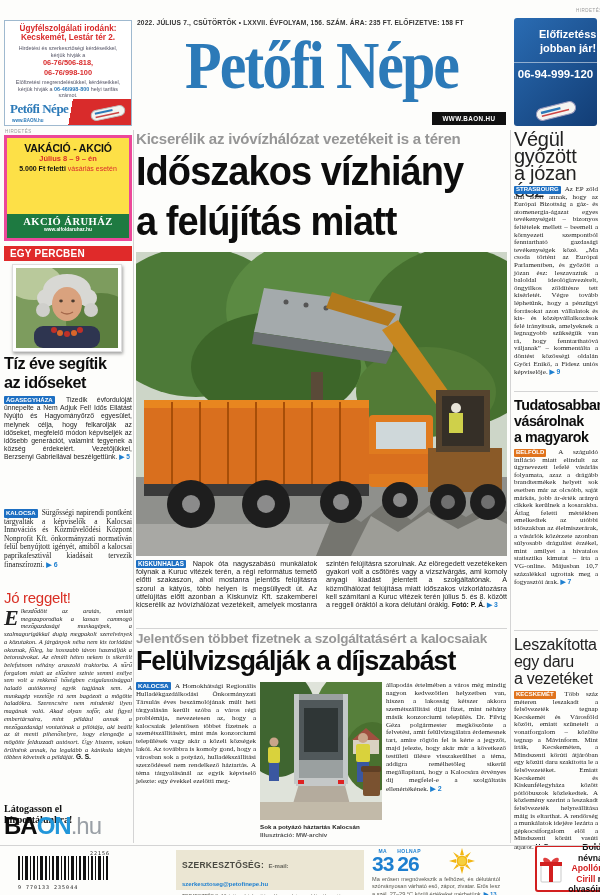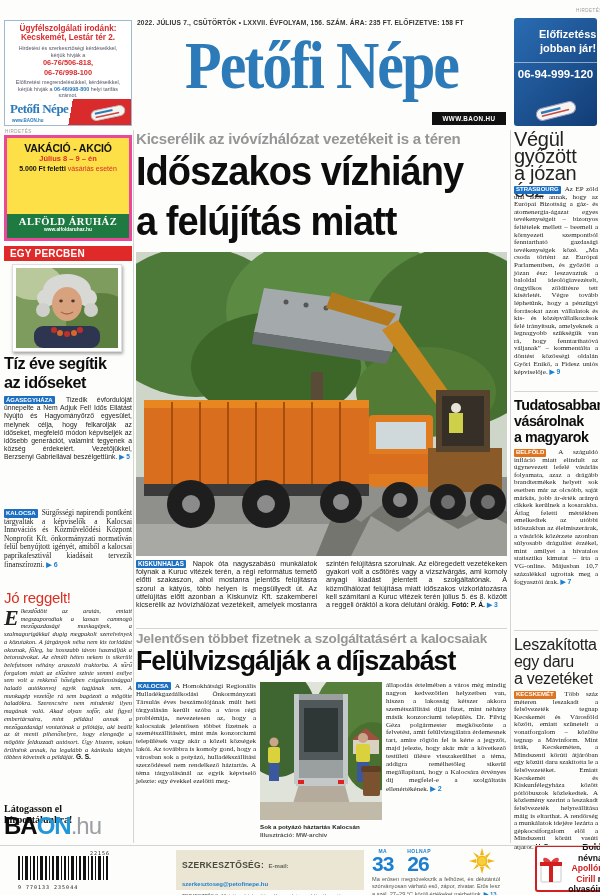--- a/index.html
+++ b/index.html
@@ -304,21 +304,21 @@
       <b>5.000 Ft feletti</b><span> vásárlás esetén</span>
     </div>
     <div class="vac-pct">15%</div>
     <div class="vac-l">engedmény jár a kiválasztott</div>
     <div class="vac-l u">teljes árú termékekre</div>
     <div class="vac-l">az áruházi osztályokon!</div>
     <div class="vac-fine">
       <span>Az akció más engedménnyel nem vonható össze!</span><br><span>Az engedmény a fogyasztói árból a pénztárnál kerül levonásra!</span>
     </div>
     <div class="vac-store">
-      <div class="n">ALFÖLD ÁRUHÁZ</div>
+      <div class="n">AKCIÓ ÁRUHÁZ</div>
       <div class="s">www.alfoldaruhaz.hu</div>
     </div>
   </div>
 
   <div class="abs banner" style="left:4px;top:246px;width:128px;box-sizing:border-box;">EGY PERCBEN</div>
 
   <div class="abs frame" style="left:12px;top:264px;width:110px;height:88px;">
     <svg width="102" height="80" viewBox="0 0 102 80" preserveAspectRatio="none">
       <rect width="102" height="80" fill="#7d9c5e"></rect>
       <ellipse cx="18" cy="14" rx="28" ry="18" fill="#b9c99b"></ellipse>
@@ -406,21 +406,21 @@
     <span class="edit-title">SZERKESZTŐSÉG:</span>
     <span class="edit-mail" style="color:#66655c;">E-mail:</span>
     <span class="edit-mail">szerkesztoseg@petofinepe.hu</span>
     <div class="edit-line">
       <span>TERJESZTÉS 8–16 óráig – kézbesítéssel kapcsolatos problémák esetén</span> 
     </div>
     
   </div>
 
   <div class="abs" style="left:372px;top:848px;width:128px;">
-    <div style="display:flex;align-items:flex-start;gap:14px;">
+    <div style="display:flex;align-items:flex-start;gap:4px;">
       <div>
         <div class="wx-lab">MA</div>
         <div class="wx-temp">33</div>
       </div>
       <div>
         <div class="wx-lab">HOLNAP</div>
         <div class="wx-temp">26</div>
       </div>
       <svg width="26" height="26" viewBox="0 0 26 26" style="margin-left:24px;">
         <g fill="#f2b614">

